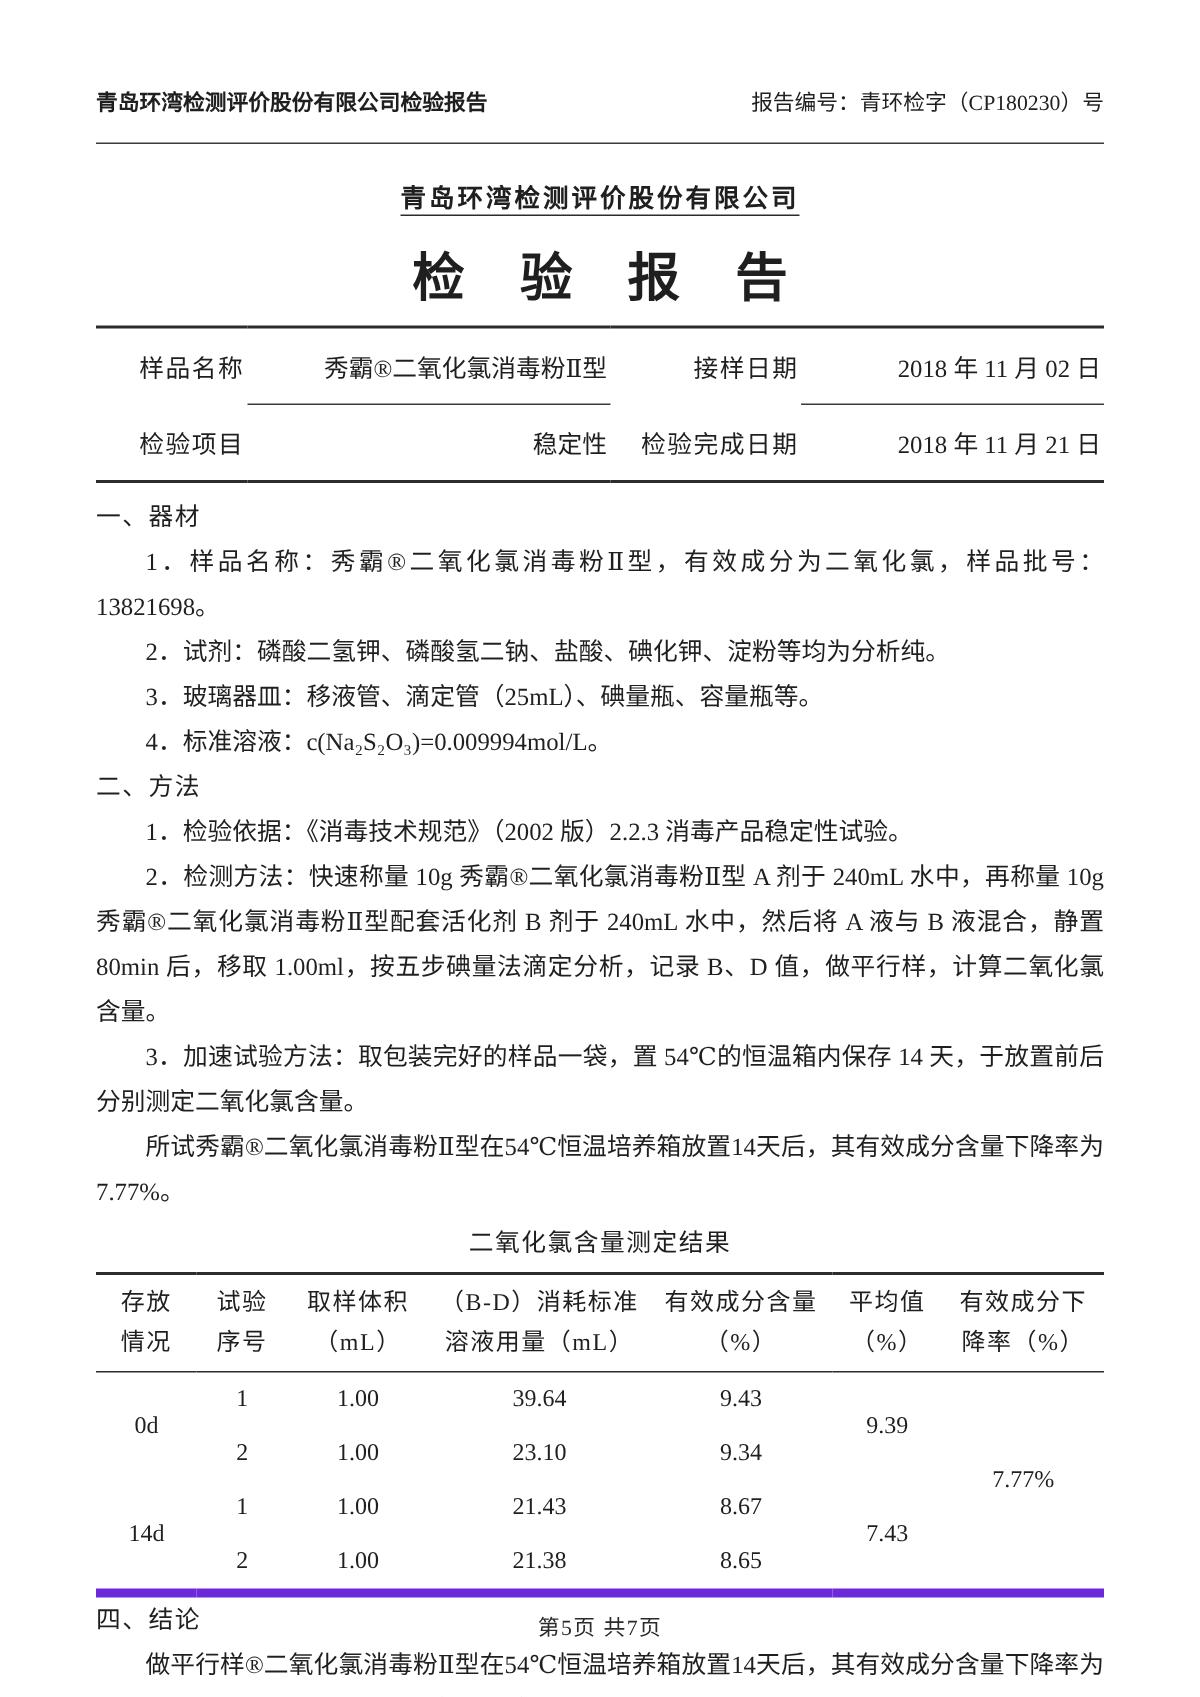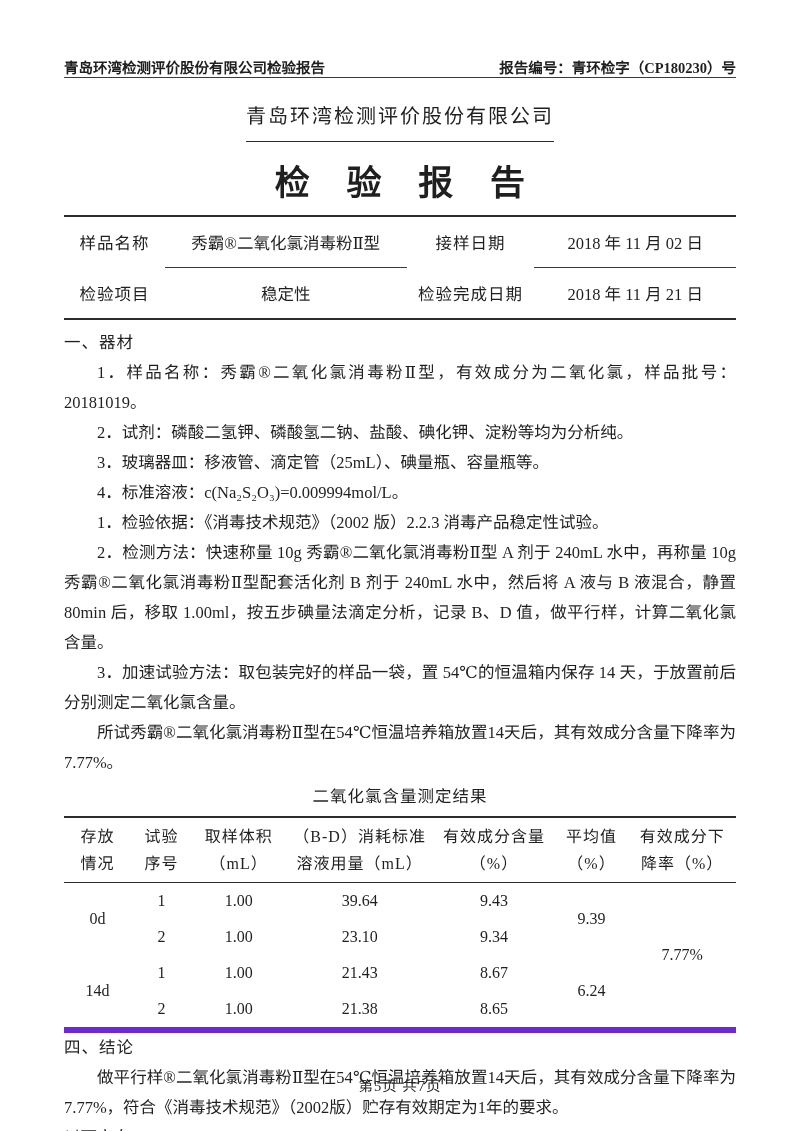--- a/index.html
+++ b/index.html
@@ -13,42 +13,42 @@
   }
   .page {
     position: absolute; inset: 0;
     padding: 56px 64px 0 64px;
   }
   
   .doc-header {
     display: flex; justify-content: space-between; align-items: flex-start;
     font-size: 14.5px; font-weight: bold;
     border-bottom: 1.5px solid #3a3a3a;
-    padding-bottom: 0;
+    padding-bottom: 17px;
   }
-  .doc-header .right { font-weight: bold; }
+  .doc-header .right { font-weight: normal; }
   
   .company-line { text-align: center; margin-top: 22px; }
   .company-name {
     display: inline-block;
-    font-size: 20px; font-weight: normal; letter-spacing: 2px;
-    border-bottom: 1.5px solid #2c2c2c; padding-bottom: 12px;
+    font-size: 17px; font-weight: bold; letter-spacing: 2px;
+    border-bottom: 1.5px solid #2c2c2c; padding-bottom: 0;
   }
   .report-title {
     text-align: center; margin-top: 12px;
     font-size: 35px; font-weight: bold; letter-spacing: 14px;
     text-indent: 14px;
   }
   
   .info-table {
     width: 100%; border-collapse: collapse; margin-top: 10px;
     border-top: 2.5px solid #2c2c2c; border-bottom: 2px solid #2c2c2c;
     font-size: 16.5px;
   }
-  .info-table td { height: 31px; text-align: center; vertical-align: middle; padding: 13px 2px; }
+  .info-table td { height: 31px; text-align: right; vertical-align: middle; padding: 13px 2px; }
   .info-table td.lbl { letter-spacing: 1px; }
   .info-table td.u { border-bottom: 1.2px solid #3a3a3a; }
   .col-l1 { width: 15%; } .col-v1 { width: 36%; } .col-l2 { width: 19%; } .col-v2 { width: 30%; }
   
   .body-text { margin-top: 8px; font-size: 16.5px; line-height: 30px; }
   .sec-title { font-weight: 500; letter-spacing: 1px; }
   .para { text-indent: 2em; text-align: justify; }
   
   .tbl-title { text-align: center; font-size: 16.5px; margin-top: 4px; letter-spacing: 1px; }
   .results-table {
@@ -105,25 +105,26 @@
         <td>稳定性</td>
         <td class="lbl">检验完成日期</td>
         <td>2018 年 11 月 21 日</td>
       </tr>
     </tbody>
   </table>
 
   <div class="body-text">
 
     <div class="sec-title">一、器材</div>
-    <div class="para">1．样品名称：秀霸®二氧化氯消毒粉Ⅱ型，有效成分为二氧化氯，样品批号：20181019。</div>
+    <div class="para">1．样品名称：秀霸®二氧化氯消毒粉Ⅱ型，有效成分为二氧化氯，样品批号：13821698。</div>
     <div class="para">2．试剂：磷酸二氢钾、磷酸氢二钠、盐酸、碘化钾、淀粉等均为分析纯。</div>
     <div class="para">3．玻璃器皿：移液管、滴定管（25mL）、碘量瓶、容量瓶等。</div>
     <div class="para">4．标准溶液：c(Na₂S₂O₃)=0.009994mol/L。</div>
 
+    <div class="sec-title">二、方法</div>
     <div class="para">1．检验依据：《消毒技术规范》（2002 版）2.2.3 消毒产品稳定性试验。</div>
     <div class="para">2．检测方法：快速称量 10g 秀霸®二氧化氯消毒粉Ⅱ型 A 剂于 240mL 水中，再称量 10g 秀霸®二氧化氯消毒粉Ⅱ型配套活化剂 B 剂于 240mL 水中，然后将 A 液与 B 液混合，静置 80min 后，移取 1.00ml，按五步碘量法滴定分析，记录 B、D 值，做平行样，计算二氧化氯含量。</div>
     <div class="para">3．加速试验方法：取包装完好的样品一袋，置 54℃的恒温箱内保存 14 天，于放置前后分别测定二氧化氯含量。</div>
 
     <div class="para">所试秀霸®二氧化氯消毒粉Ⅱ型在54℃恒温培养箱放置14天后，其有效成分含量下降率为7.77%。</div>
 
     <div class="tbl-title">二氧化氯含量测定结果</div>
 
     <table class="results-table">
       <thead>
@@ -159,21 +160,21 @@
           <td>1.00</td>
           <td>23.10</td>
           <td>9.34</td>
         </tr>
         <tr>
           <td rowspan="2">14d</td>
           <td>1</td>
           <td>1.00</td>
           <td>21.43</td>
           <td>8.67</td>
-          <td rowspan="2">6.24</td>
+          <td rowspan="2">7.43</td>
         </tr>
         <tr>
           <td>2</td>
           <td>1.00</td>
           <td>21.38</td>
           <td>8.65</td>
         </tr>
       </tbody>
     </table>
 

